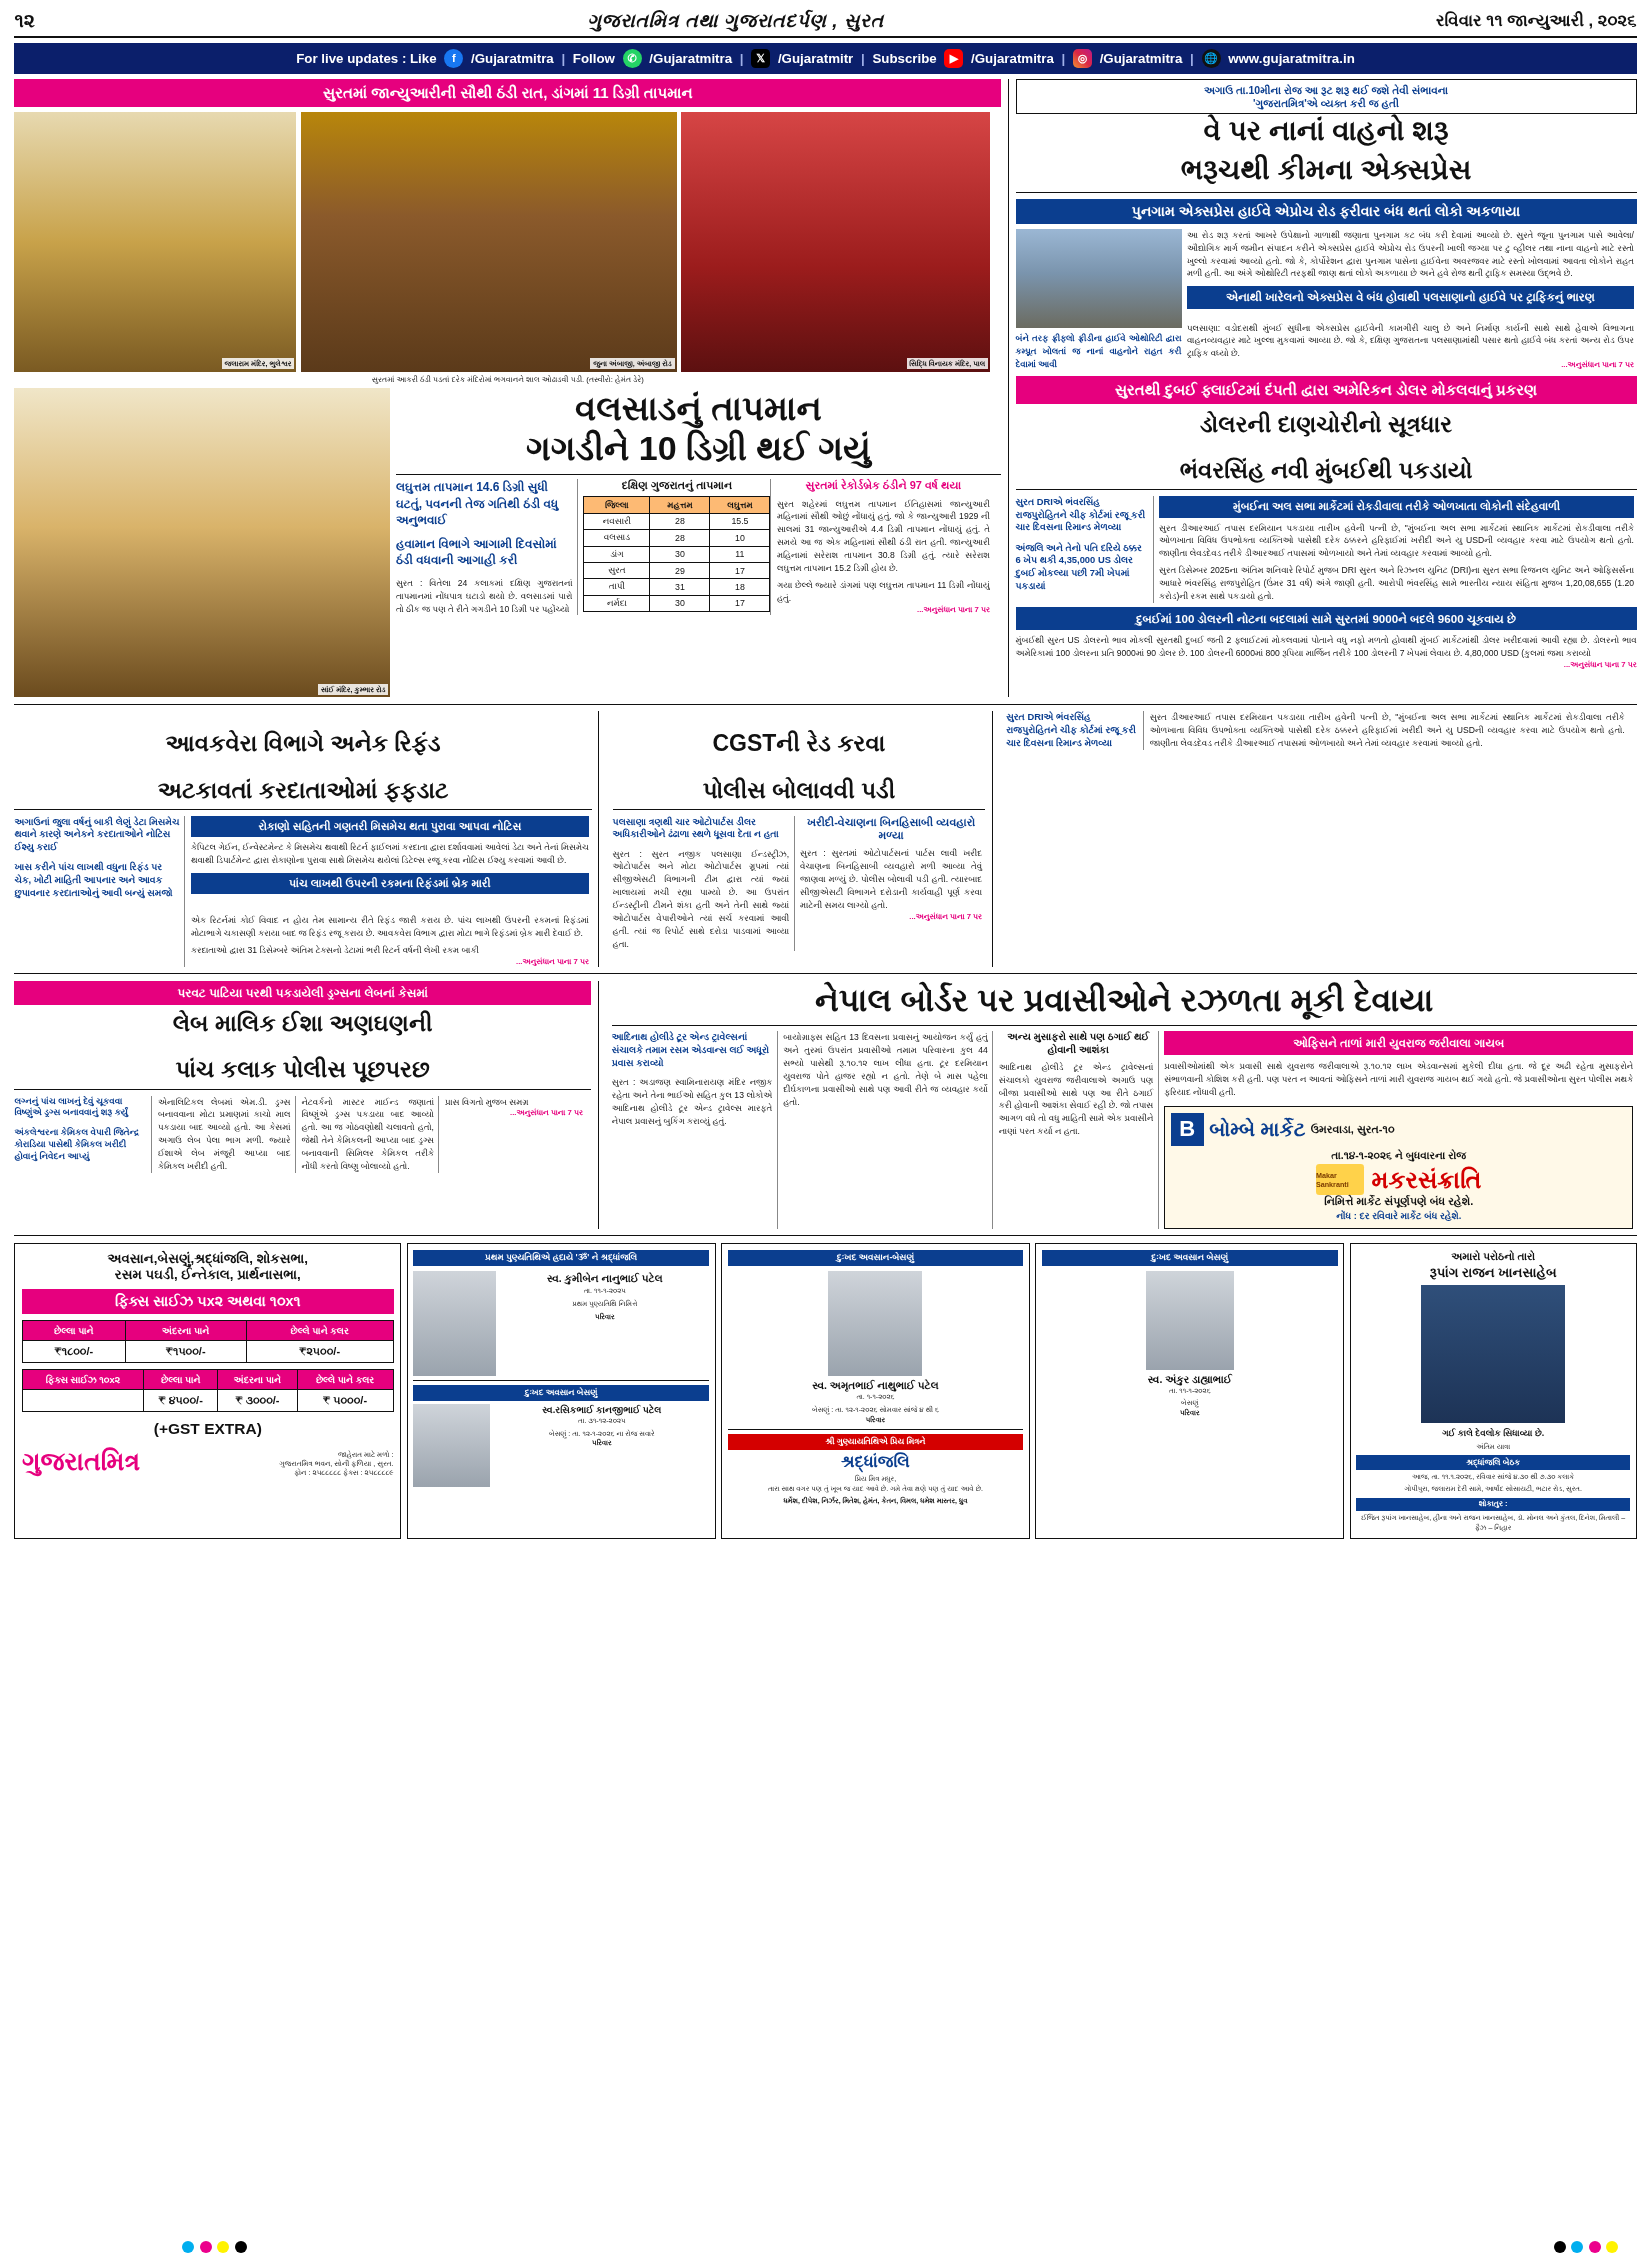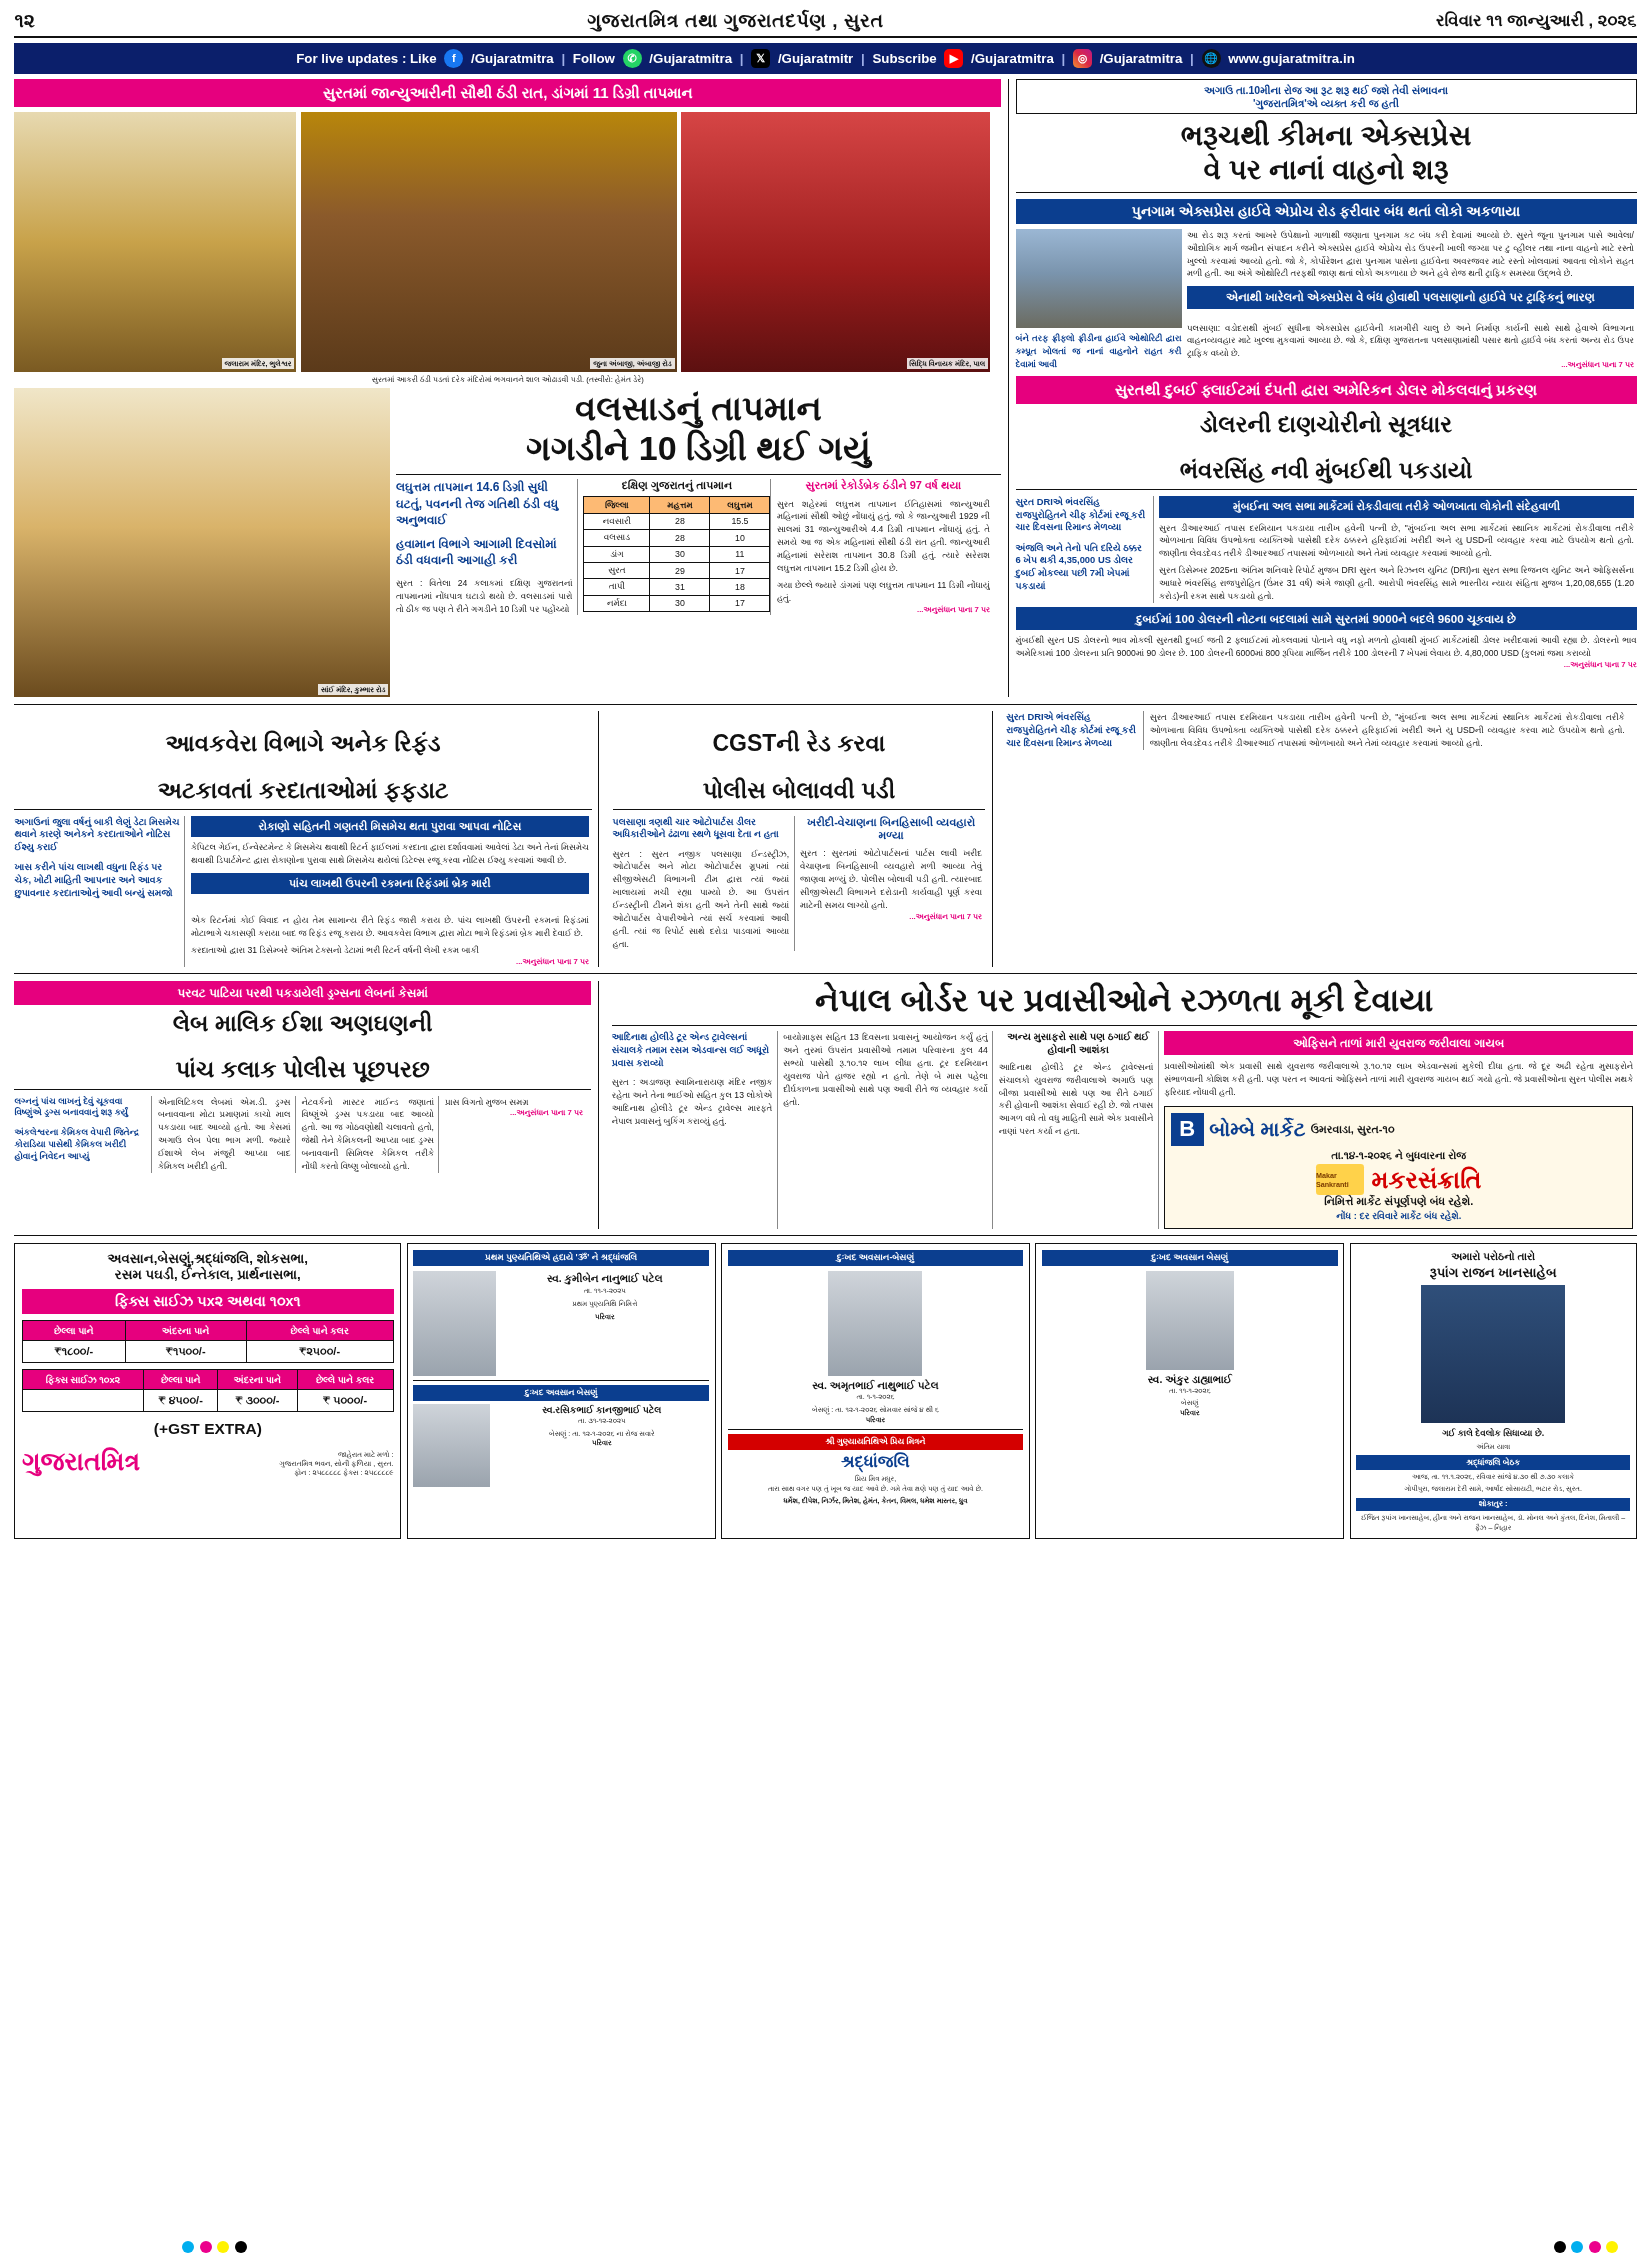--- a/index.html
+++ b/index.html
@@ -10,21 +10,21 @@
     font-family: "Liberation Sans", sans-serif;
     color: #111;
     position: relative;
   }
   .page { width:1651px; height:2261px; padding: 10px 14.4px 5.5px 14.4px; position:relative; }
 
   
   .masthead { display:flex; align-items:center; justify-content:space-between;
      border-bottom: 2.2px solid #111; padding-bottom:4.4px; }
   .mast-left { font-size:19px; font-weight:bold; }
-  .mast-center { font-size:19px; font-weight:bold; letter-spacing:0.6px; }
+  .mast-center { font-size:19px; font-weight:bold; letter-spacing:0.6px;font-style:italic; }
   .mast-right { font-size:16.6px; font-weight:bold; }
 
   
   .socialbar { margin-top:4.4px; background:#0b1f6b; color:#fff; height:31px;
      display:flex; align-items:center; justify-content:center; gap:7.7px;
      font-size:13.3px; font-weight:bold; }
   .socialbar .sep { color:#9fb0e8; }
   .ic { width:19px; height:19px; border-radius:4.4px; display:inline-flex;
         align-items:center; justify-content:center; font-size:11px; color:#fff;
         font-weight:bold; vertical-align:middle; }
@@ -219,22 +219,22 @@
           </div>
         </div>
       </div>
     </div>
 
     <div style="width:630px; border-left:1.1px solid #111; padding-left:6.6px;">
       <div class="box" style="border-width:1.1px;padding:3.3px;text-align:center;">
         <div style="font-size:10.5px;font-weight:bold;color:#0b3e8f;">અગાઉ તા.10મીના રોજ આ રૂટ શરૂ થઈ જશે તેવી સંભાવના</div>
         <div style="font-size:10.5px;font-weight:bold;color:#0b3e8f;">'ગુજરાતમિત્ર'એ વ્યક્ત કરી જ હતી</div>
       </div>
+      <div class="headline-lg">વે પર નાનાં વાહનો શરૂ</div>
       <div class="headline-lg" style="margin-top:5.5px;">ભરૂચથી કીમના એક્સપ્રેસ</div>
-      <div class="headline-lg">વે પર નાનાં વાહનો શરૂ</div>
       <div class="rule" style="margin:5.5px 0;"></div>
       <div class="hdr-blue">પુનગામ એક્સપ્રેસ હાઈવે એપ્રોચ રોડ ફરીવાર બંધ થતાં લોકો અકળાયા</div>
 
       <div class="row" style="margin-top:4.4px;gap:5.5px;">
         <div style="width:166px;">
           <div class="photo ph-road" style="width:166px;height:99px;"></div>
           <div class="body-txt" style="margin-top:4.4px;font-weight:bold;color:#0b3e8f;">બંને તરફ ફ્રીફ્લો ફ્રીડીના હાઈવે ઓથોરિટી દ્વારા કમ્પ્રૂત ખોલતાં જ નાનાં વાહનોને રાહત કરી દેવામાં આવી</div>
         </div>
         <div style="width:447px;">
           <div class="body-txt">આ રોડ શરૂ કરતાં આખરે ઉપેક્ષાનો ગાળાથી જણાતા પુનગામ કટ બંધ કરી દેવામાં આવ્યો છે. સુરતે જૂના પુનગામ પાસે આવેલા/ઔદ્યોગિક માર્ગ જમીન સંપાદન કરીને એક્સપ્રેસ હાઈવે એપ્રોચ રોડ ઉપરની ખાલી જગ્યા પર ટુ વ્હીલર તથા નાના વાહનો માટે રસ્તો ખુલ્લો કરવામાં આવ્યો હતો. જો કે, કોર્પોરેશન દ્વારા પુનગામ પાસેના હાઈવેના અવરજવર માટે રસ્તો ખોલવામાં આવતા લોકોને રાહત મળી હતી. આ અંગે ઓથોરિટી તરફથી જાણ થતાં લોકો અકળાયા છે અને હવે રોજ થતી ટ્રાફિક સમસ્યા ઉદ્ભવે છે.</div>

